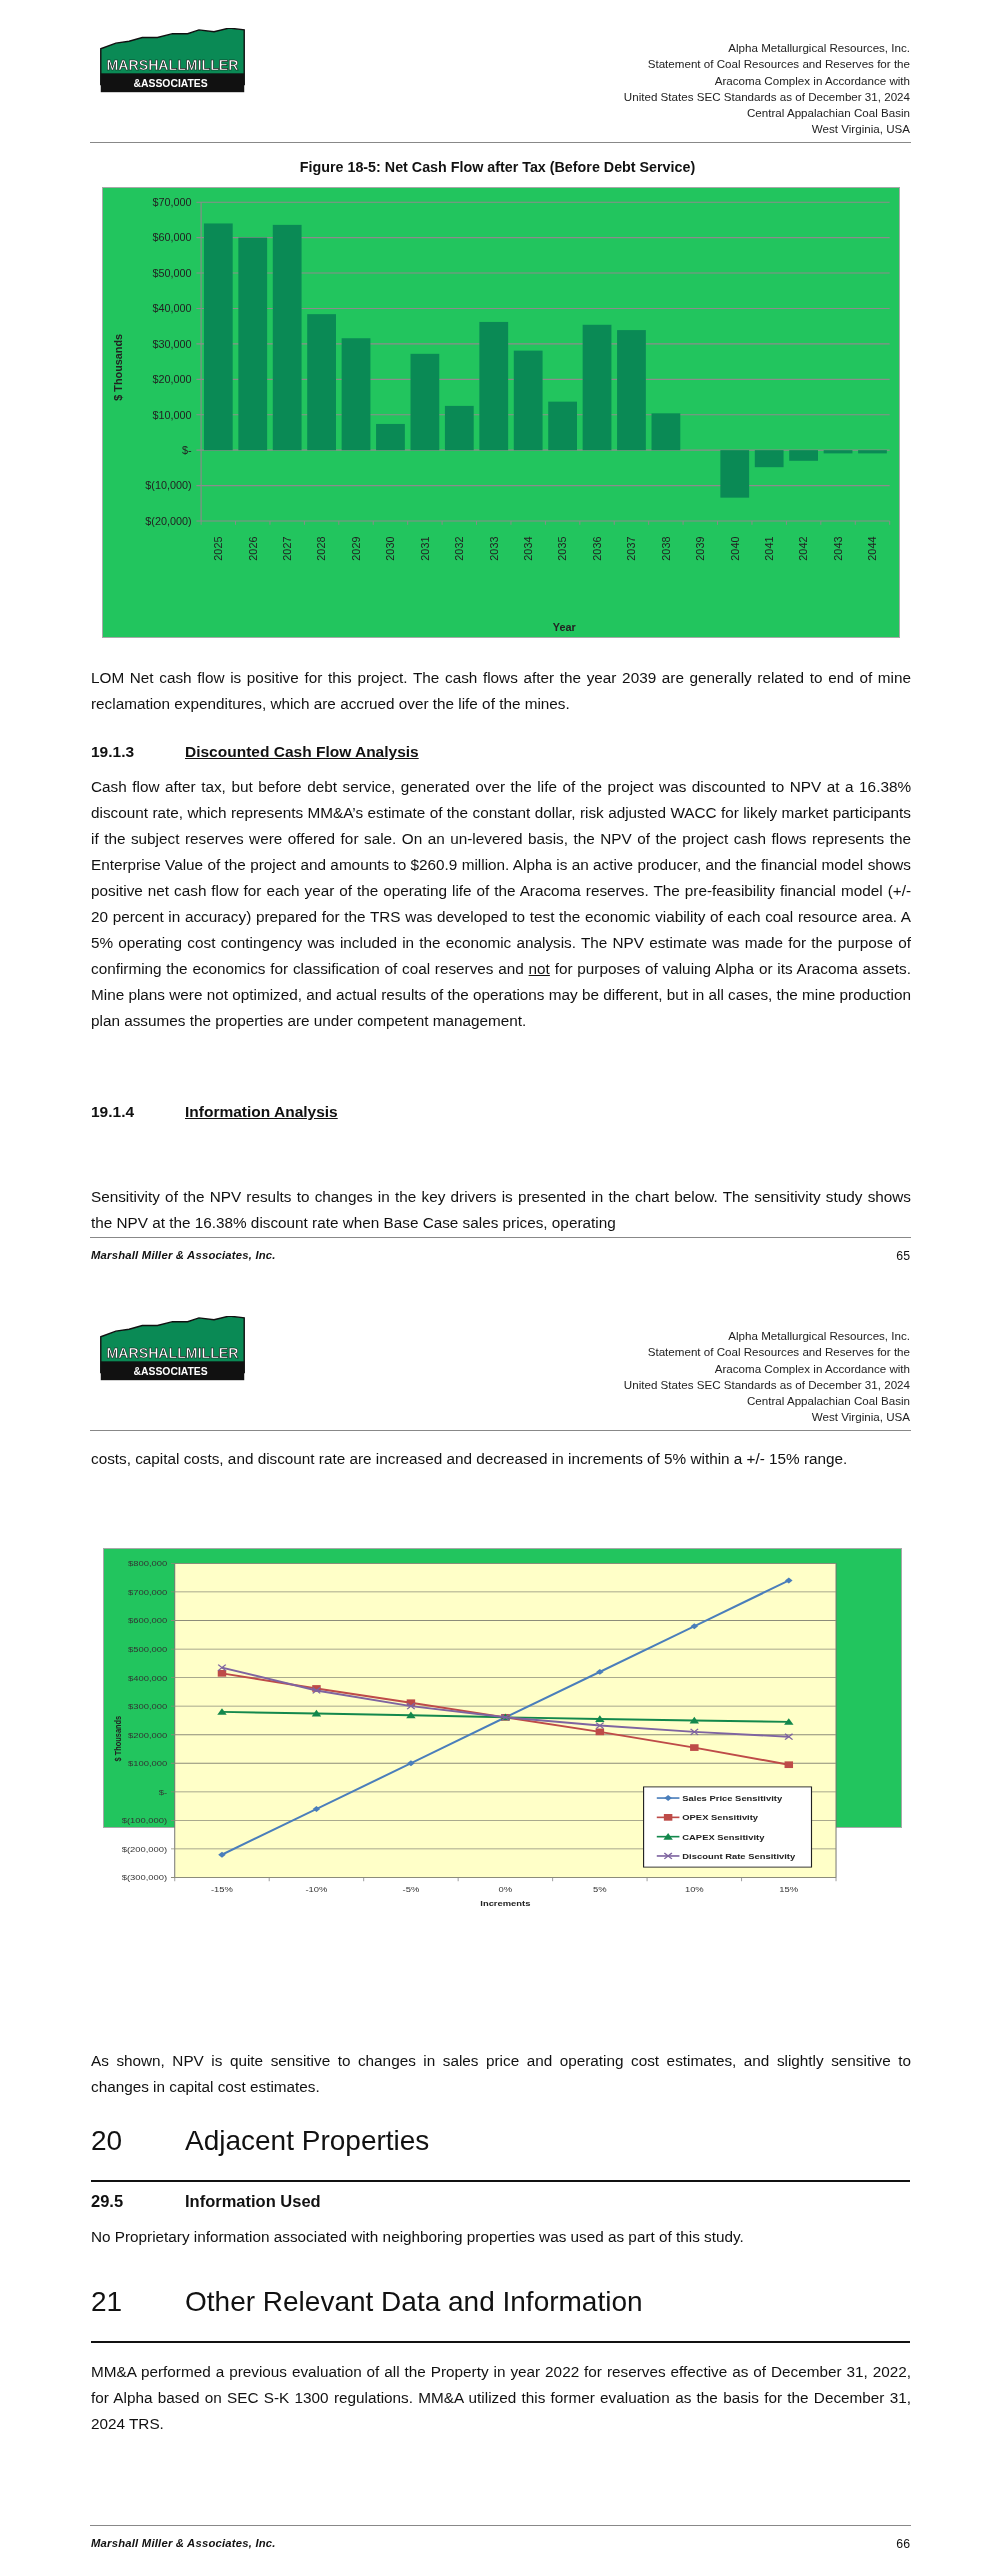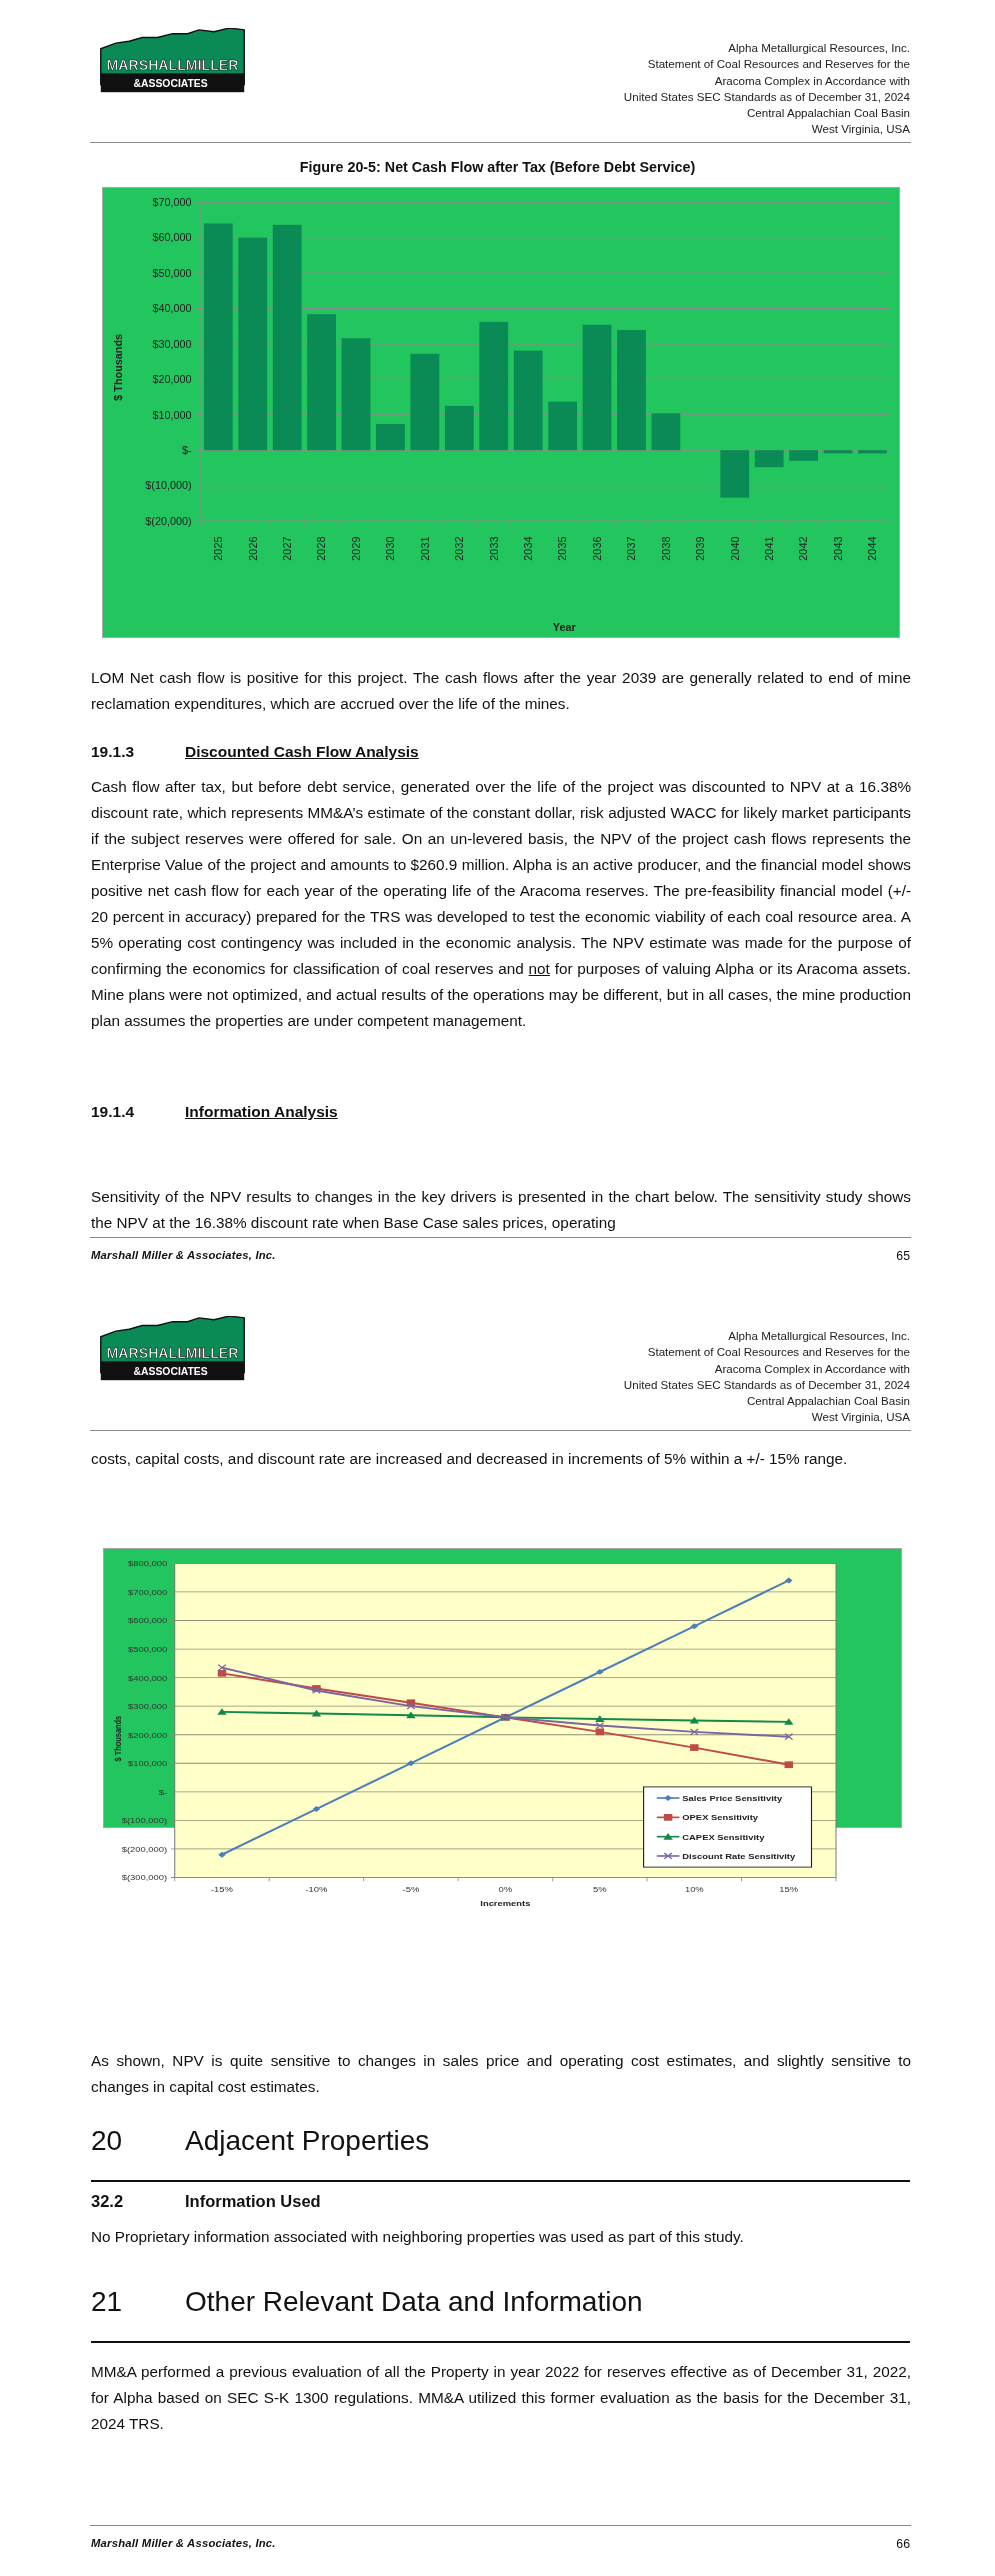--- a/index.html
+++ b/index.html
@@ -38,21 +38,21 @@
   <div class="hdr">
     <div>Alpha Metallurgical Resources, Inc.</div>
     <div>Statement of Coal Resources and Reserves for the</div>
     <div>Aracoma Complex in Accordance with</div>
     <div>United States SEC Standards as of December 31, 2024</div>
     <div>Central Appalachian Coal Basin</div>
     <div>West Virginia, USA</div>
   </div>
   <div class="hdr-rule"></div>
 
-  <div class="fig-title" style="top:159px;">Figure 20-5:  Net Cash Flow after Tax (Before Debt Service)</div>
+  <div class="fig-title" style="top:159px;">Figure 18-5:  Net Cash Flow after Tax (Before Debt Service)</div>
 
   <div class="chart-box" style="left:102px; top:187px; width:798px; height:451px;">
     <svg id="bar-chart" width="798" height="451" viewBox="0 0 846 478">
         <line x1="99" x2="834" y1="15" y2="15" stroke="#8c8c8c" stroke-width="1.2"></line>
         <text x="94" y="19" text-anchor="end" font-size="11.5" fill="#222">$70,000</text>
         <line x1="99" x2="834" y1="52.55555555555555" y2="52.55555555555555" stroke="#8c8c8c" stroke-width="1.2"></line>
         <text x="94" y="56.55555555555555" text-anchor="end" font-size="11.5" fill="#222">$60,000</text>
         <line x1="99" x2="834" y1="90.1111111111111" y2="90.1111111111111" stroke="#8c8c8c" stroke-width="1.2"></line>
         <text x="94" y="94.1111111111111" text-anchor="end" font-size="11.5" fill="#222">$50,000</text>
         <line x1="99" x2="834" y1="127.66666666666666" y2="127.66666666666666" stroke="#8c8c8c" stroke-width="1.2"></line>
@@ -269,21 +269,21 @@
       </svg>
   </div>
 
   <div class="p" style="top:760px;">As shown, NPV is quite sensitive to changes in sales price and operating cost estimates, and slightly sensitive to changes in capital cost estimates.</div>
 
   <div class="h1" style="top:837px;">
     <span class="num">20</span><span>Adjacent Properties</span>
   </div>
 
   <div class="h3" style="top:904px; font-size:16.5px;">
-    <span class="num">32.2</span><span class="t nou">Information Used</span>
+    <span class="num">29.5</span><span class="t nou">Information Used</span>
   </div>
 
   <div class="p" style="top:936px;">No Proprietary information associated with neighboring properties was used as part of this study.</div>
 
   <div class="h1" style="top:998px;">
     <span class="num">21</span><span>Other Relevant Data and Information</span>
   </div>
 
   <div class="p" style="top:1071px;">MM&amp;A performed a previous evaluation of all the Property in year 2022 for reserves effective as of December 31, 2022, for Alpha based on SEC S-K 1300 regulations.  MM&amp;A utilized this former evaluation as the basis for the December 31, 2024 TRS.</div>
 

